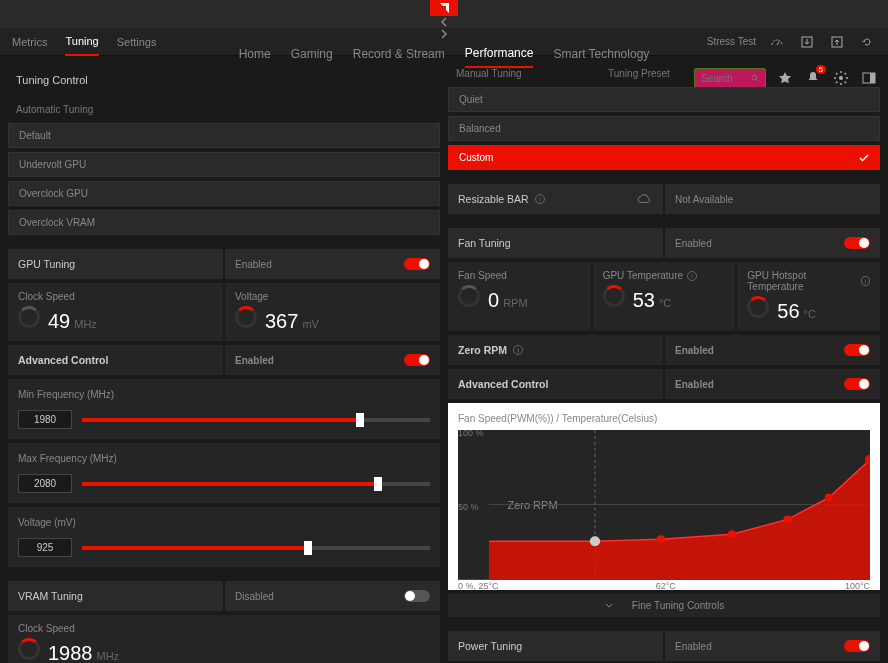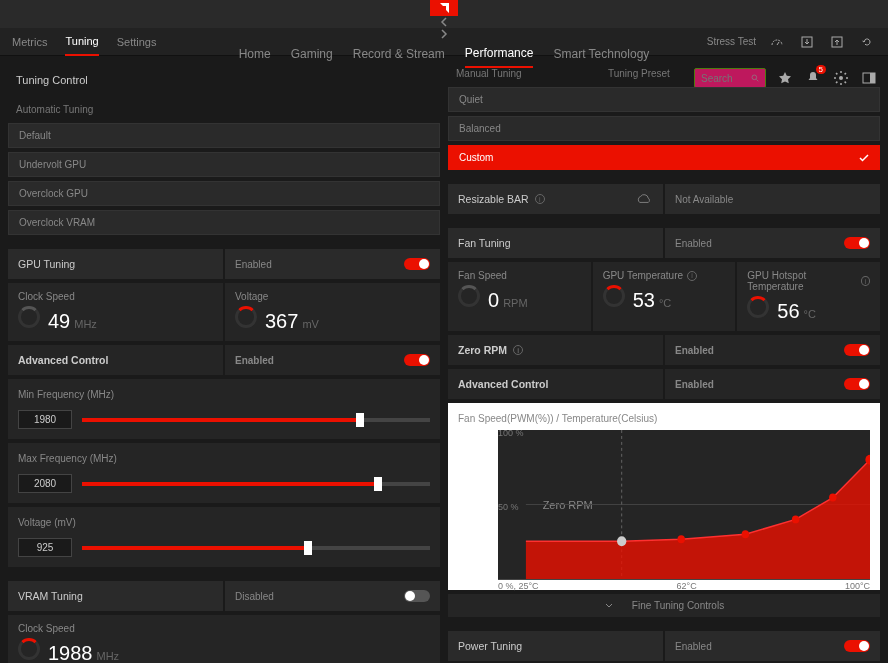--- a/index.html
+++ b/index.html
@@ -52,21 +52,21 @@
 .slider-wrap { display: flex; align-items: center; gap: 10px; }
 .slider-input { width: 54px; background: #1a1a1a; border: 1px solid #444; color: #ccc; font-size: 10px; padding: 3px 6px; text-align:center;}
 .slider-track { flex: 1; height: 4px; background: #444; position: relative; cursor: pointer; }
 .slider-fill { position: absolute; height: 4px; background: #eb1000; left: 0; }
 .slider-thumb { position: absolute; width: 8px; height: 14px; background: #fff; top: -5px; transform: translateX(-50%); }
 .two-col-header { display:flex; gap:2px;}
 .two-col-header > div { flex:1; }
 .info-icon { width:10px;height:10px;border:1px solid #666;border-radius:50%;display:inline-flex;align-items:center;justify-content:center;font-size:7px;color:#666;}
 .chart-box { background: #ffffff; padding: 10px; }
 .chart-title { color: #888; font-size: 10px; margin-bottom: 6px;}
-.chart-area { position: relative; height: 150px; background: #252525; border-bottom:1px solid #444;margin-left:40px;}
+.chart-area { position: relative; height: 150px; background: #252525; border-bottom:1px solid #444;}
 .chart-ylabel { position: absolute; left: 0; color: #777; font-size: 9px; }
 .chart-xlabel { position: absolute; bottom: -12px; color: #777; font-size: 9px; }
 .zero-rpm-label { position:absolute; color:#888; font-size:11px;}
 .fine-tune { text-align: center; padding: 6px; background: #252525; color: #888; font-size: 10px; cursor: pointer; display:flex;align-items:center;justify-content:center;gap:18px;}
 svg.chev { width:10px;height:10px;}
 .cloud-icon { width:18px; height:12px; }
 .check-icon { width:10px; height:10px; }
 </style>
 </head>
 <body>

